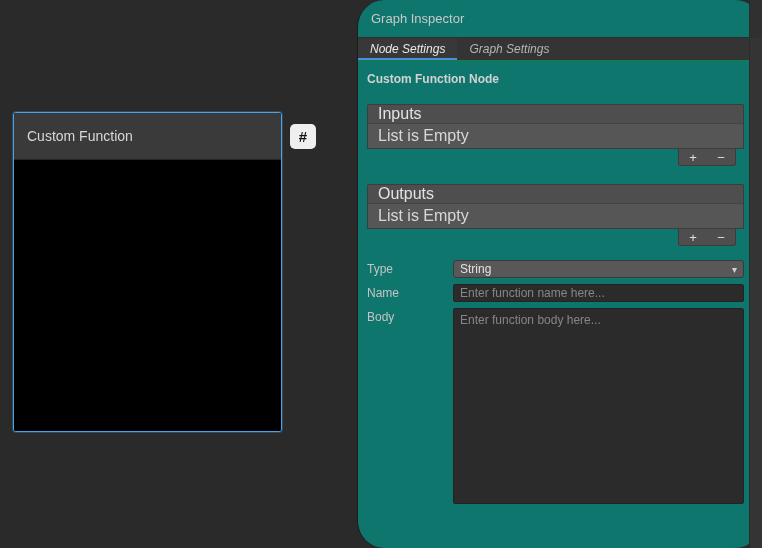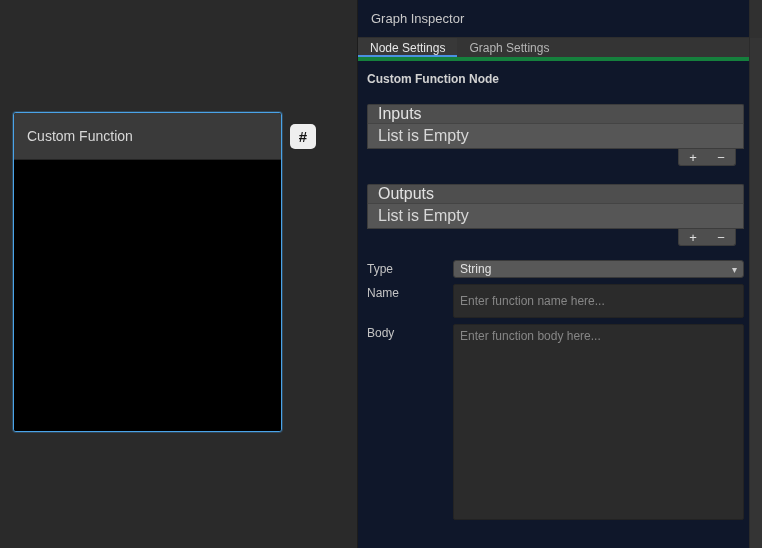--- a/index.html
+++ b/index.html
@@ -29,28 +29,28 @@
   .hash-badge {
     position:absolute; left:290px; top:124px; width:26px; height:25px;
     background:#efefef; border-radius:5px; display:flex; align-items:center;
     justify-content:center; font-size:15px; font-weight:bold; color:#141414;
     cursor:pointer;
   }
 
   
   .inspector {
     position:absolute; left:357px; top:0; width:405px; height:548px;
-    background:#0f172a; border-left:1px solid #1c1c1c;
+    background:#0f766e; border-left:1px solid #1c1c1c;border-radius:27px;
   }
   .insp-titlebar {
     height:38px; display:flex; align-items:center; padding-left:13px;
     font-size:13px; color:#c9c9c9; border-bottom:1px solid #2e2e2e;
   }
   .tabbar {
-    display:flex; height:23px; background:#343434; border-bottom:4px solid #15803d;
+    display:flex; height:23px; background:#343434; border-bottom:1px solid #15803d;font-style:italic;
   }
   .tab {
     padding:0 12px; display:flex; align-items:center; font-size:12px;
     color:#b5b5b5; cursor:pointer;
   }
   .tab.active {
     background:#383838; color:#e8e8e8;
     box-shadow: inset 0 -2px 0 #4a90e2;
   }
 
@@ -90,21 +90,21 @@
   .dropdown {
     flex:1; height:18px; background:#585858; border:1px solid #393939; border-radius:3px;
     display:flex; align-items:center; justify-content:space-between; padding:0 6px;
     font-size:12px; color:#e2e2e2; cursor:pointer;
   }
   .caret { font-size:10px; color:#cfcfcf; }
 
   .text-field, .text-area {
     flex:1; background:#2b2b2b; border:1px solid #232323; border-radius:2px;
     color:#d8d8d8; font-size:12px; font-family:"Liberation Sans", sans-serif;
-    padding:16px 6px; outline:none;
+    padding:0 6px; outline:none;
   }
   .text-field { height:18px; }
   .text-area { height:196px; resize:none; padding:4px 6px; }
   .text-field::placeholder, .text-area::placeholder { color:#868686; }
 
   
   .scrollbar {
     position:absolute; right:0; top:0; width:13px; height:548px;
     background:#343434; border-left:1px solid #2b2b2b;
   }

